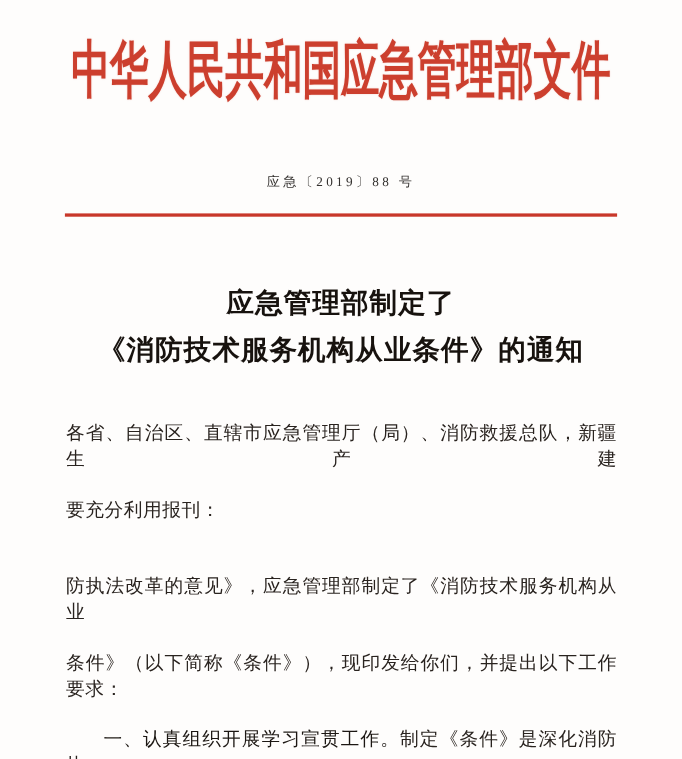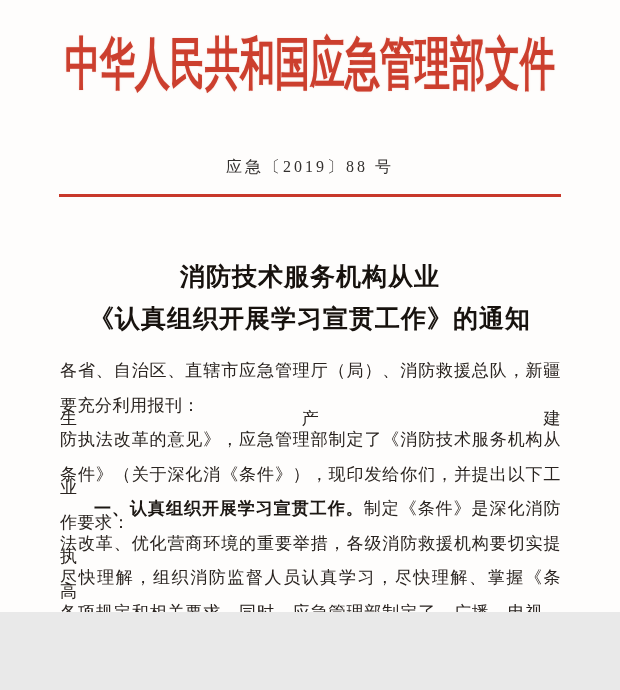--- a/index.html
+++ b/index.html
@@ -1,19 +1,19 @@
 <!DOCTYPE html>
 <html><head>
 <meta charset="utf-8">
 <style>
   * { margin:0; padding:0; box-sizing:border-box; }
   html,body { background:#e9e9e9; }
   .page {
     position:relative;
-    width:620px; height:612px;
+    width:620px; height:690px;
     margin:0 auto;
     background:#fefdfc;
     overflow:hidden;
     font-family:"Liberation Serif","DejaVu Serif",serif;
   }
   
   .letterhead {
     position:absolute; top:36px; left:0; width:100%;
     text-align:center;
     font-size:35px; font-weight:bold;
@@ -22,21 +22,21 @@
     letter-spacing:0px;
     transform:scaleY(1.62);
     transform-origin:50% 0;
     text-shadow:0 0 1px rgba(204,63,46,.35);
     white-space:nowrap;
   }
   
   .doc-number {
     position:absolute; top:157px; left:0; width:100%;
     text-align:center;
-    font-size:16px; color:#33302e;
+    font-size:12px; color:#33302e;
     letter-spacing:3px;
   }
   
   .red-line {
     position:absolute; top:194px; left:59px; width:502px; height:3px;
     background:#c8382a;
   }
   
   .notice-title {
     position:absolute; top:256px; left:0; width:100%;
@@ -45,55 +45,56 @@
     color:#17120e;
     line-height:42px;
     letter-spacing:1px;
   }
   
   .body-text {
     position:absolute; top:347px; left:60px; width:501px;
     font-size:17px; color:#29231f;
   }
   .bline {
-    height:34.5px; line-height:48px;
+    height:34.5px; line-height:24px;
     text-align:justify;
     letter-spacing:0.5px;
+    margin-top:35px;
   }
   .bline.fill { text-align-last:justify; }
   .bline.indent { text-indent:34px; }
   .lead-bold {
-    font-weight:700;
+    font-weight:400;
     font-family:"Liberation Sans","DejaVu Sans",sans-serif;
     color:#1c1713;
   }
   
   .footer-zone { position:absolute; left:0; top:645px; width:620px; height:45px; }
 </style>
 </head>
 <body>
 
 <div class="page">
 
   <div class="letterhead">中华人民共和国应急管理部文件</div>
 
   <div class="doc-number">应急〔2019〕88 号</div>
 
   <div class="red-line"></div>
 
   <div class="notice-title">
-    <div>消防技术服务机构从业</div>
-    <div>《认真组织开展学习宣贯工作》的通知</div>
+    <div>应急管理部制定了</div>
+    <div>《消防技术服务机构从业条件》的通知</div>
   </div>
 
   <div class="body-text">
     <div class="bline fill">各省、自治区、直辖市应急管理厅（局）、消防救援总队，新疆生产建</div>
     <div class="bline">要充分利用报刊：</div>
     <div class="bline fill">防执法改革的意见》，应急管理部制定了《消防技术服务机构从业</div>
-    <div class="bline">条件》（关于深化消《条件》），现印发给你们，并提出以下工作要求：</div>
+    <div class="bline">条件》（以下简称《条件》），现印发给你们，并提出以下工作要求：</div>
     <div class="bline fill indent"><span class="lead-bold">一、认真组织开展学习宣贯工作。</span><span>制定《条件》是深化消防执</span></div>
     <div class="bline fill">法改革、优化营商环境的重要举措，各级消防救援机构要切实提高</div>
     <div class="bline fill">尽快理解，组织消防监督人员认真学习，尽快理解、掌握《条件》的</div>
     <div class="bline fill">各项规定和相关要求。同时，应急管理部制定了、广播、电视、互联网</div>
   </div>
 
   <div class="footer-zone">
     
     
     

